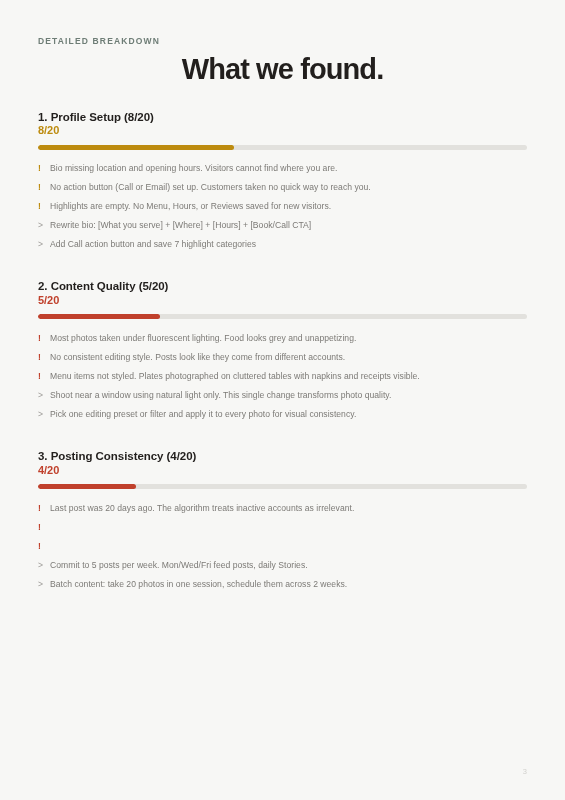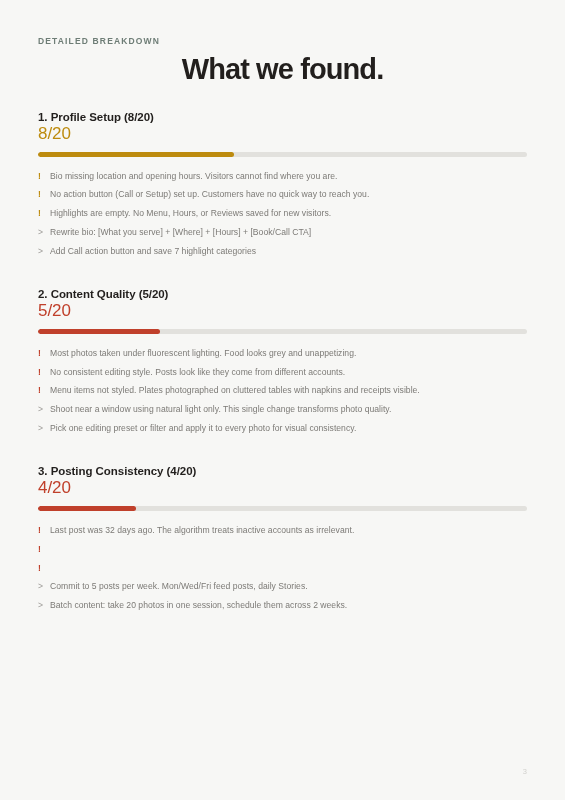--- a/index.html
+++ b/index.html
@@ -58,22 +58,22 @@
 
   .section-title {
     font-size: 11.5px;
     font-weight: 700;
     color: #221f1d;
     letter-spacing: -0.05px;
     line-height: 1.2;
   }
 
   .section-score {
-    font-size: 17px;
-    font-weight: 400;
+    font-size: 11px;
+    font-weight: 700;
     letter-spacing: -0.05px;
     line-height: 1.2;
   }
 
   .progress-track {
     position: relative;
     width: 100%;
     height: 5px;
     border-radius: 3px;
     background: #e2e1dd;
@@ -153,21 +153,21 @@
         <div class="progress-track" style="background: rgb(226, 225, 221);">
           <div class="progress-fill" style="width: 40%; background: rgb(189, 139, 14);"></div>
         </div>
         <ul class="findings">
           <li class="finding">
             <span class="finding-marker issue" style="color: rgb(189, 139, 14);">!</span>
             <span class="finding-text">Bio missing location and opening hours. Visitors cannot find where you are.</span>
           </li>
           <li class="finding">
             <span class="finding-marker issue" style="color: rgb(189, 139, 14);">!</span>
-            <span class="finding-text">No action button (Call or Setup) set up. Customers have no quick way to reach you.</span>
+            <span class="finding-text">No action button (Call or Email) set up. Customers taken no quick way to reach you.</span>
           </li>
           <li class="finding">
             <span class="finding-marker issue" style="color: rgb(189, 139, 14);">!</span>
             <span class="finding-text">Highlights are empty. No Menu, Hours, or Reviews saved for new visitors.</span>
           </li>
           <li class="finding">
             <span class="finding-marker action">&gt;</span>
             <span class="finding-text">Rewrite bio: [What you serve] + [Where] + [Hours] + [Book/Call CTA]</span>
           </li>
           <li class="finding">
@@ -211,21 +211,21 @@
         <div class="section-head">
           <div class="section-title">3. Posting Consistency (4/20)</div>
           <div class="section-score" style="color: rgb(192, 64, 43);">4/20</div>
         </div>
         <div class="progress-track" style="background: rgb(226, 225, 221);">
           <div class="progress-fill" style="width: 20%; background: rgb(192, 64, 43);"></div>
         </div>
         <ul class="findings">
           <li class="finding">
             <span class="finding-marker issue" style="color: rgb(192, 64, 43);">!</span>
-            <span class="finding-text">Last post was 32 days ago. The algorithm treats inactive accounts as irrelevant.</span>
+            <span class="finding-text">Last post was 20 days ago. The algorithm treats inactive accounts as irrelevant.</span>
           </li>
           <li class="finding">
             <span class="finding-marker issue" style="color: rgb(192, 64, 43);">!</span>
           </li>
           <li class="finding">
             <span class="finding-marker issue" style="color: rgb(192, 64, 43);">!</span>
           </li>
           <li class="finding">
             <span class="finding-marker action">&gt;</span>
             <span class="finding-text">Commit to 5 posts per week. Mon/Wed/Fri feed posts, daily Stories.</span>

